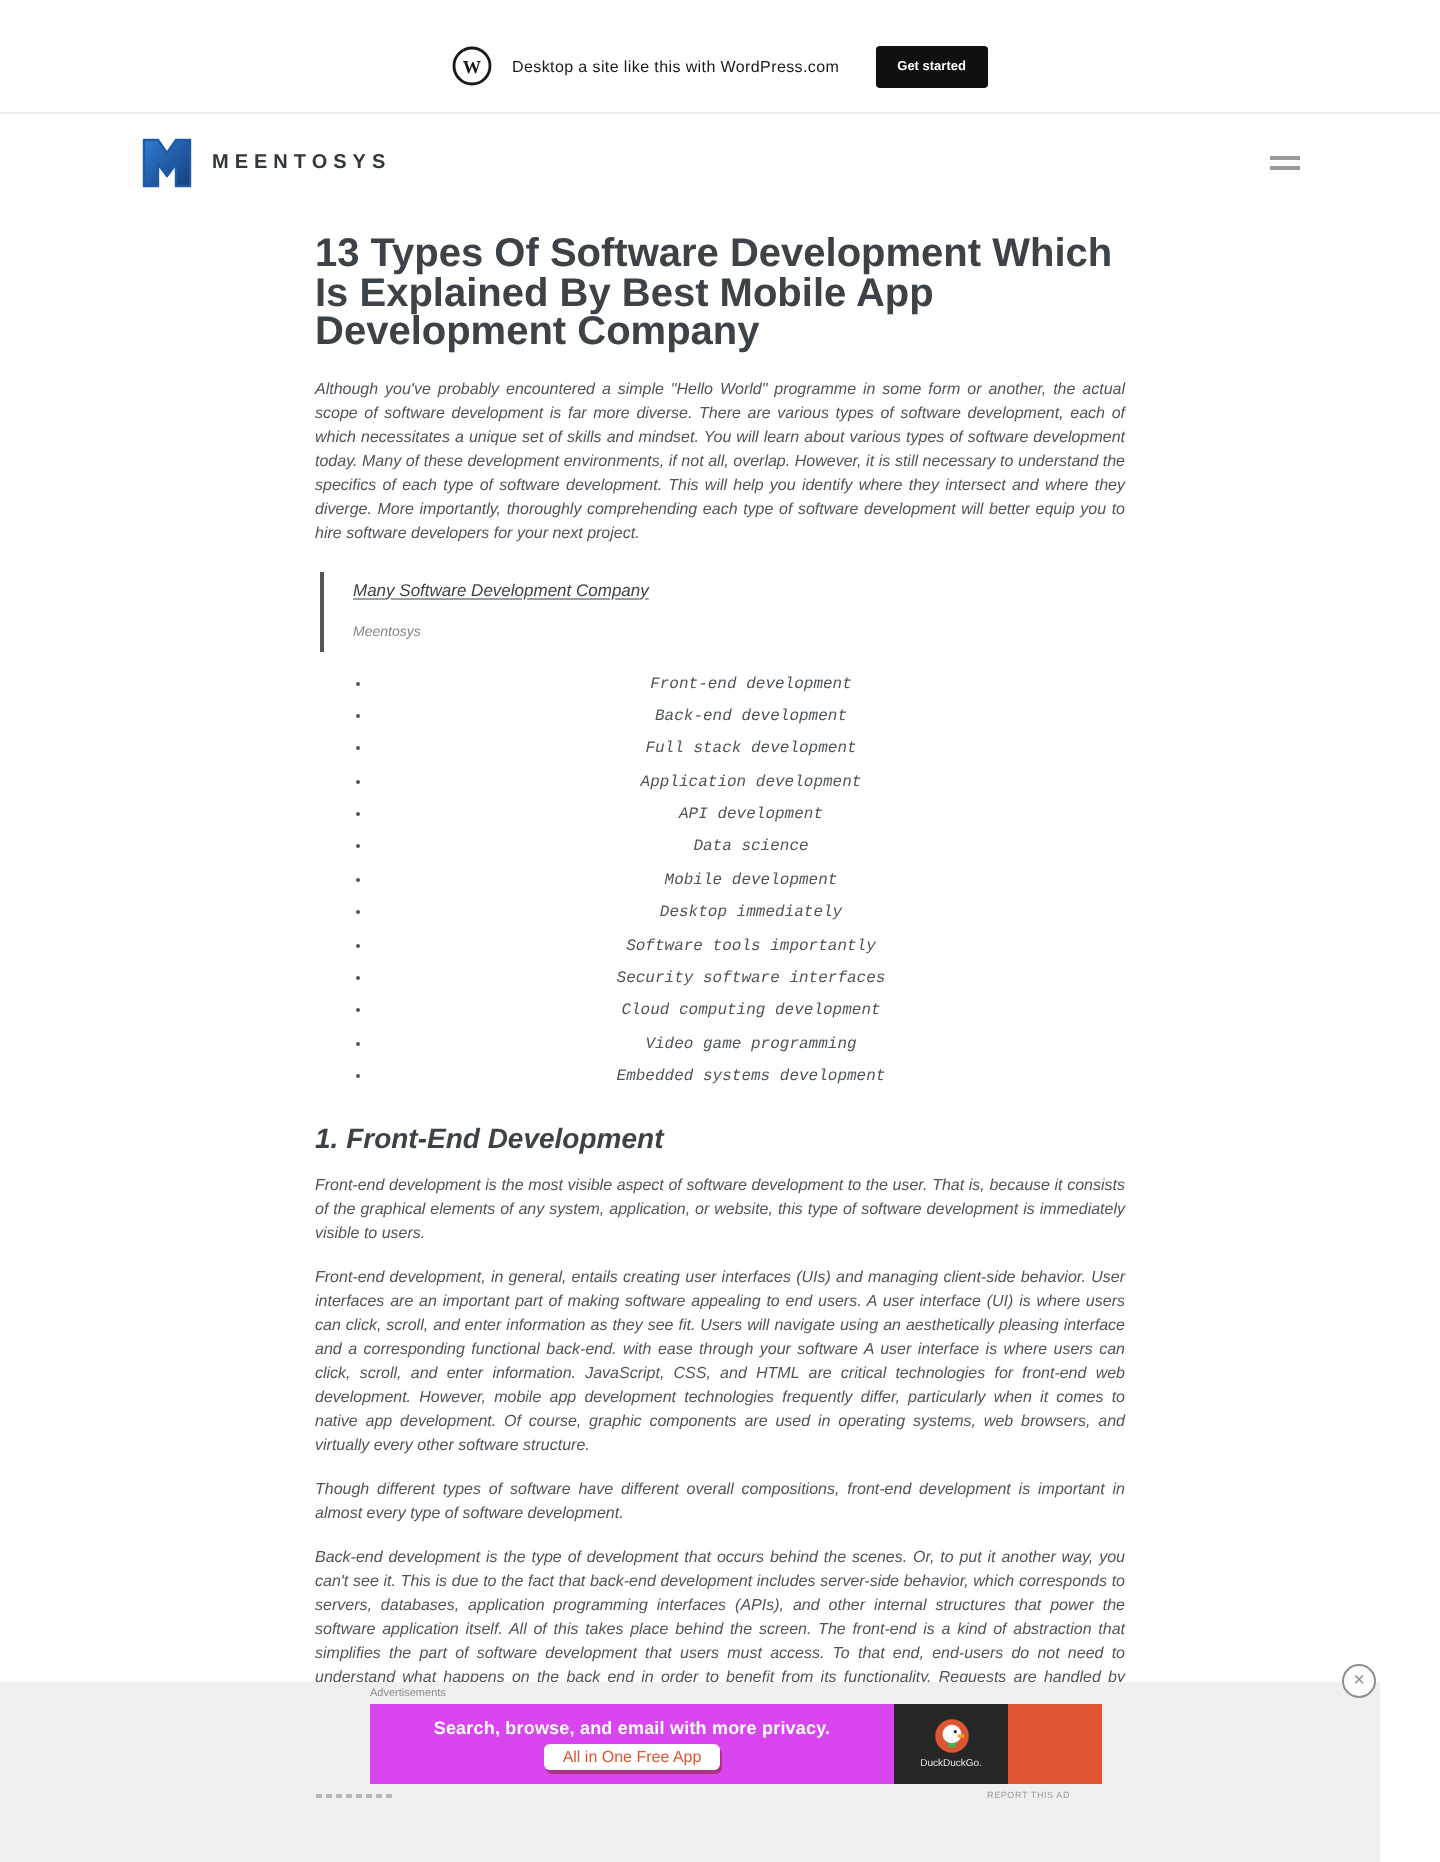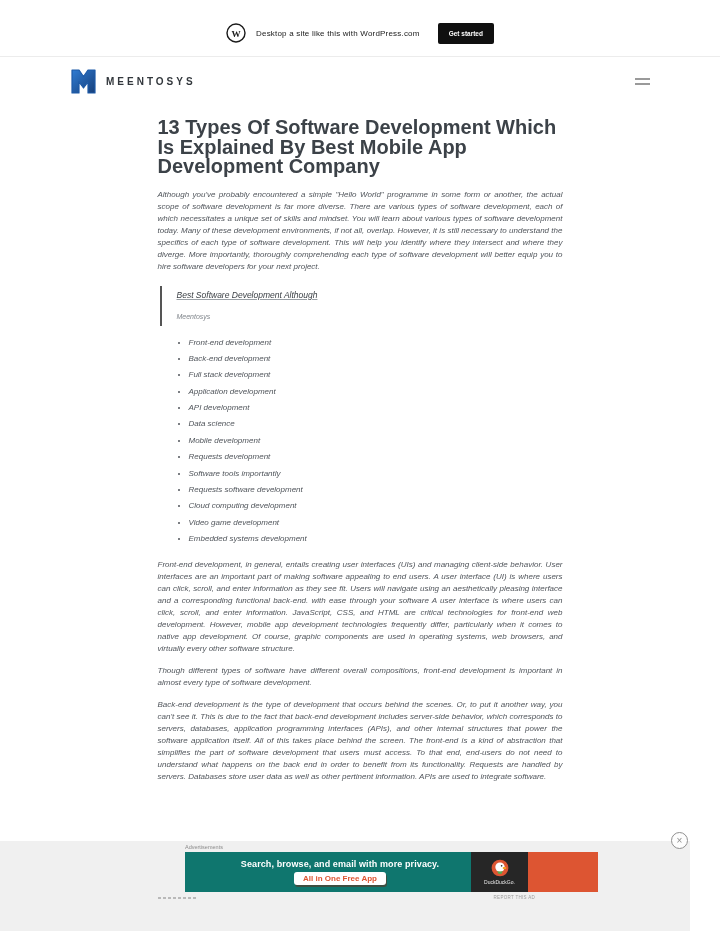--- a/index.html
+++ b/index.html
@@ -80,57 +80,56 @@
     text-decoration-color:#9aa0a6;
   }
   blockquote.pull-quote cite {
     display:block; font-size:7px; color:#80868c; margin-top:9px; font-style:italic;
   }
   .sneak { font-weight:bold; color:#3c4248; margin:12px 0 9px; }
   ul.types {
     margin:0 0 14px 0;
     padding-left:31px;
   }
-  ul.types li { margin-bottom:4.4px; text-align:left; }
+  ul.types li { margin-bottom:4.4px; text-align:center;font-family:Liberation Mono, monospace; }
   h2.sec-heading {
     font-size:14px; font-style:italic; font-weight:bold; color:#3c4248;
     margin:16px 0 10px;
   }
 
   
   .ad-overlay {
     position:fixed; left:0; bottom:0;
     width:690px; height:90px;
     background:#f0f0f0;
   }
   .ad-overlay .ad-label {
     position:absolute; left:185px; top:3px;
     font-size:5.5px; color:#8a8a8a;
   }
   .ad-banner {
     position:absolute; left:185px; top:11px;
-    width:413px; height:40px;
-    background:#0f766e;
+    width:366px; height:40px;
+    background:#d946ef;
     cursor:pointer;
     display:flex;
-    padding-left:24px;
   }
   .ad-banner .ad-left {
     width:262px; height:100%;
     display:flex; flex-direction:column; align-items:center; justify-content:center;
     padding:0 6px;
   }
   .ad-headline {
     color:#ffffff; font-weight:bold; font-size:9px; letter-spacing:.1px;
     white-space:nowrap;
   }
   .ad-button {
     margin-top:3px;
     background:#ffffff; color:#dd5532;
-    font-size:8px; font-weight:bold;
+    font-size:8px; font-weight:normal;
     padding:1.5px 9px 2.5px;
     border:none; border-radius:3px;
     box-shadow:1px 2px 0 rgba(120,30,10,.45);
     cursor:pointer;
     font-family:"Liberation Sans", sans-serif;
   }
   .ad-dark {
     width:57px; height:100%;
     background:#262626;
     display:flex; flex-direction:column; align-items:center; justify-content:center;
@@ -189,41 +188,43 @@
     <div class="bar"></div>
   </div>
 </div>
 
 <div class="content">
   <h1 class="post-title">13 Types Of Software Development Which Is Explained By Best Mobile App Development Company</h1>
 
   <p>Although you've probably encountered a simple "Hello World" programme in some form or another, the actual scope of software development is far more diverse. There are various types of software development, each of which necessitates a unique set of skills and mindset. You will learn about various types of software development today. Many of these development environments, if not all, overlap. However, it is still necessary to understand the specifics of each type of software development. This will help you identify where they intersect and where they diverge. More importantly, thoroughly comprehending each type of software development will better equip you to hire software developers for your next project.</p>
 
   <blockquote class="pull-quote">
-    <a href="#">Best Software Development Although</a>
+    <a href="#">Many Software Development Company</a>
     <cite>Meentosys</cite>
   </blockquote>
 
 
   <ul class="types">
     <li>Front-end development</li>
     <li>Back-end development</li>
     <li>Full stack development</li>
     <li>Application development</li>
     <li>API development</li>
     <li>Data science</li>
     <li>Mobile development</li>
-    <li>Requests development</li>
+    <li>Desktop immediately</li>
     <li>Software tools importantly</li>
-    <li>Requests software development</li>
+    <li>Security software interfaces</li>
     <li>Cloud computing development</li>
-    <li>Video game development</li>
+    <li>Video game programming</li>
     <li>Embedded systems development</li>
   </ul>
 
+  <h2 class="sec-heading">1. Front-End Development</h2>
+  <p>Front-end development is the most visible aspect of software development to the user. That is, because it consists of the graphical elements of any system, application, or website, this type of software development is immediately visible to users.</p>
   <p>Front-end development, in general, entails creating user interfaces (UIs) and managing client-side behavior. User interfaces are an important part of making software appealing to end users. A user interface (UI) is where users can click, scroll, and enter information as they see fit. Users will navigate using an aesthetically pleasing interface and a corresponding functional back-end. with ease through your software A user interface is where users can click, scroll, and enter information. JavaScript, CSS, and HTML are critical technologies for front-end web development. However, mobile app development technologies frequently differ, particularly when it comes to native app development. Of course, graphic components are used in operating systems, web browsers, and virtually every other software structure.</p>
   <p>Though different types of software have different overall compositions, front-end development is important in almost every type of software development.</p>
 
   <p>Back-end development is the type of development that occurs behind the scenes. Or, to put it another way, you can't see it. This is due to the fact that back-end development includes server-side behavior, which corresponds to servers, databases, application programming interfaces (APIs), and other internal structures that power the software application itself. All of this takes place behind the screen. The front-end is a kind of abstraction that simplifies the part of software development that users must access. To that end, end-users do not need to understand what happens on the back end in order to benefit from its functionality. Requests are handled by servers. Databases store user data as well as other pertinent information. APIs are used to integrate software.</p>
 </div>
 
 <div class="ad-overlay">
   <div class="ad-label">Advertisements</div>
 
   <div class="ad-banner">

